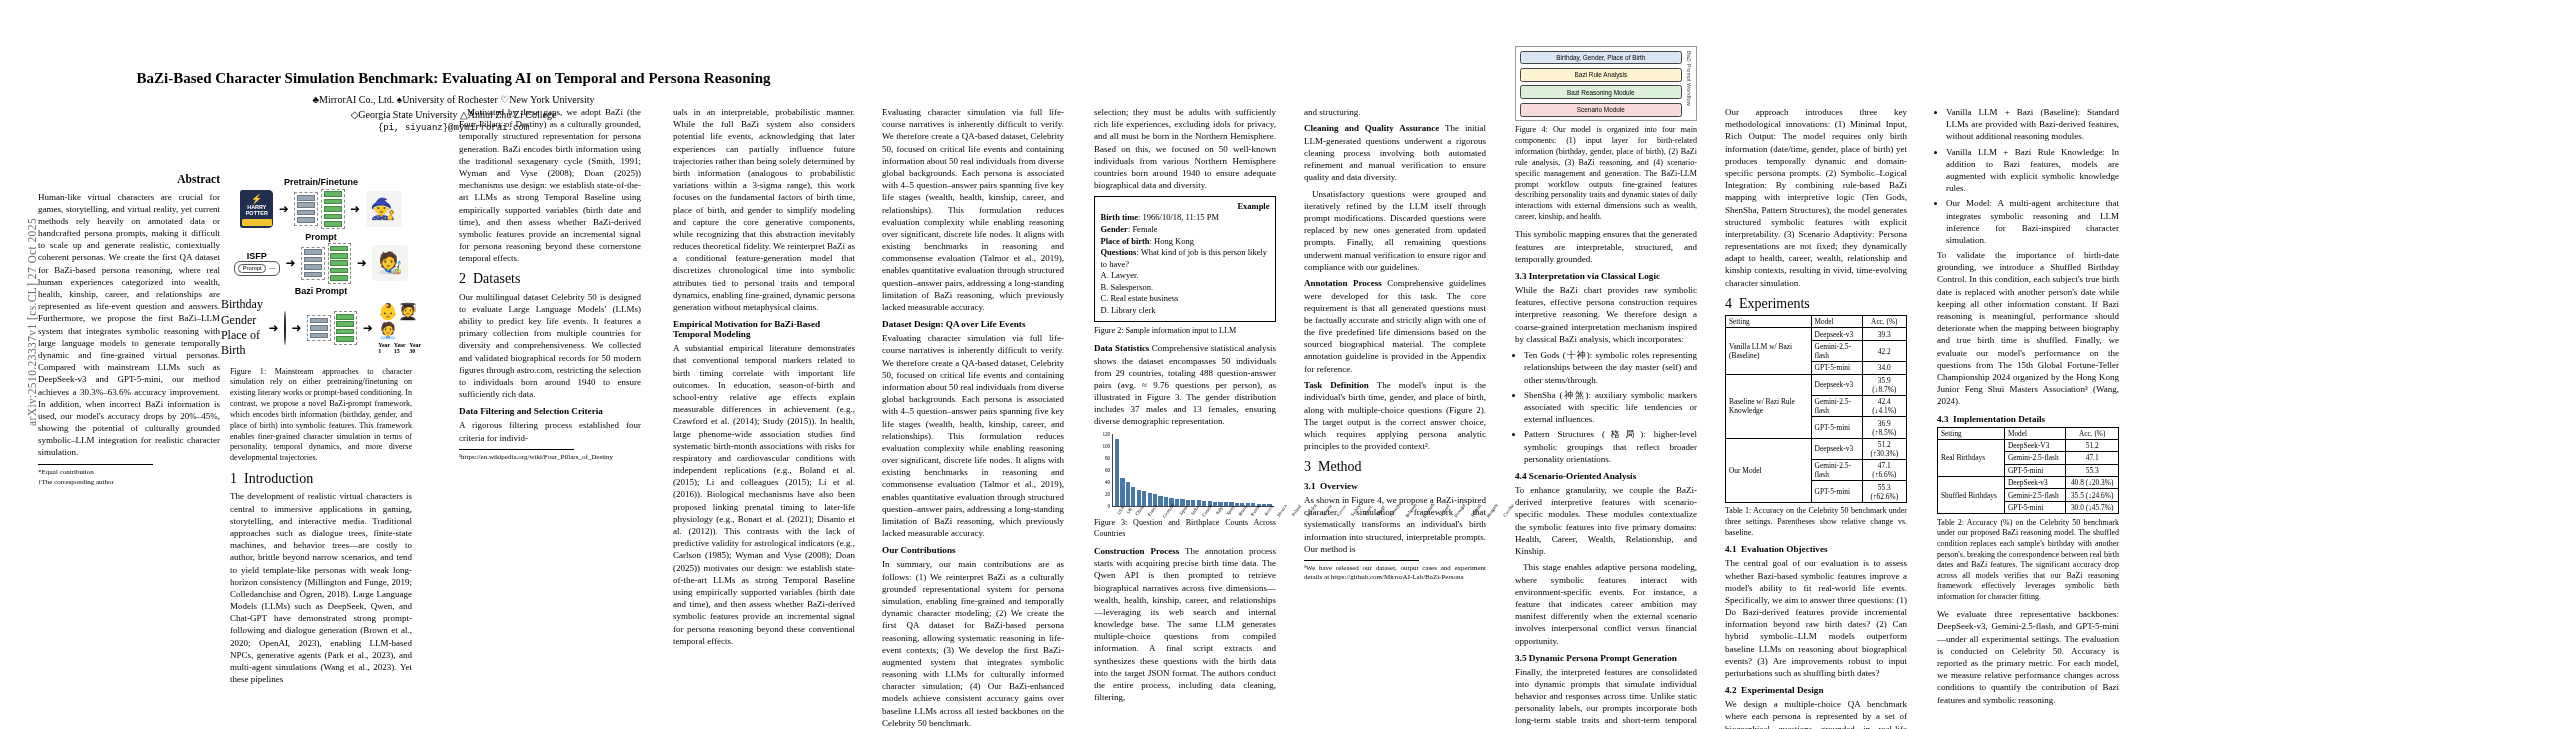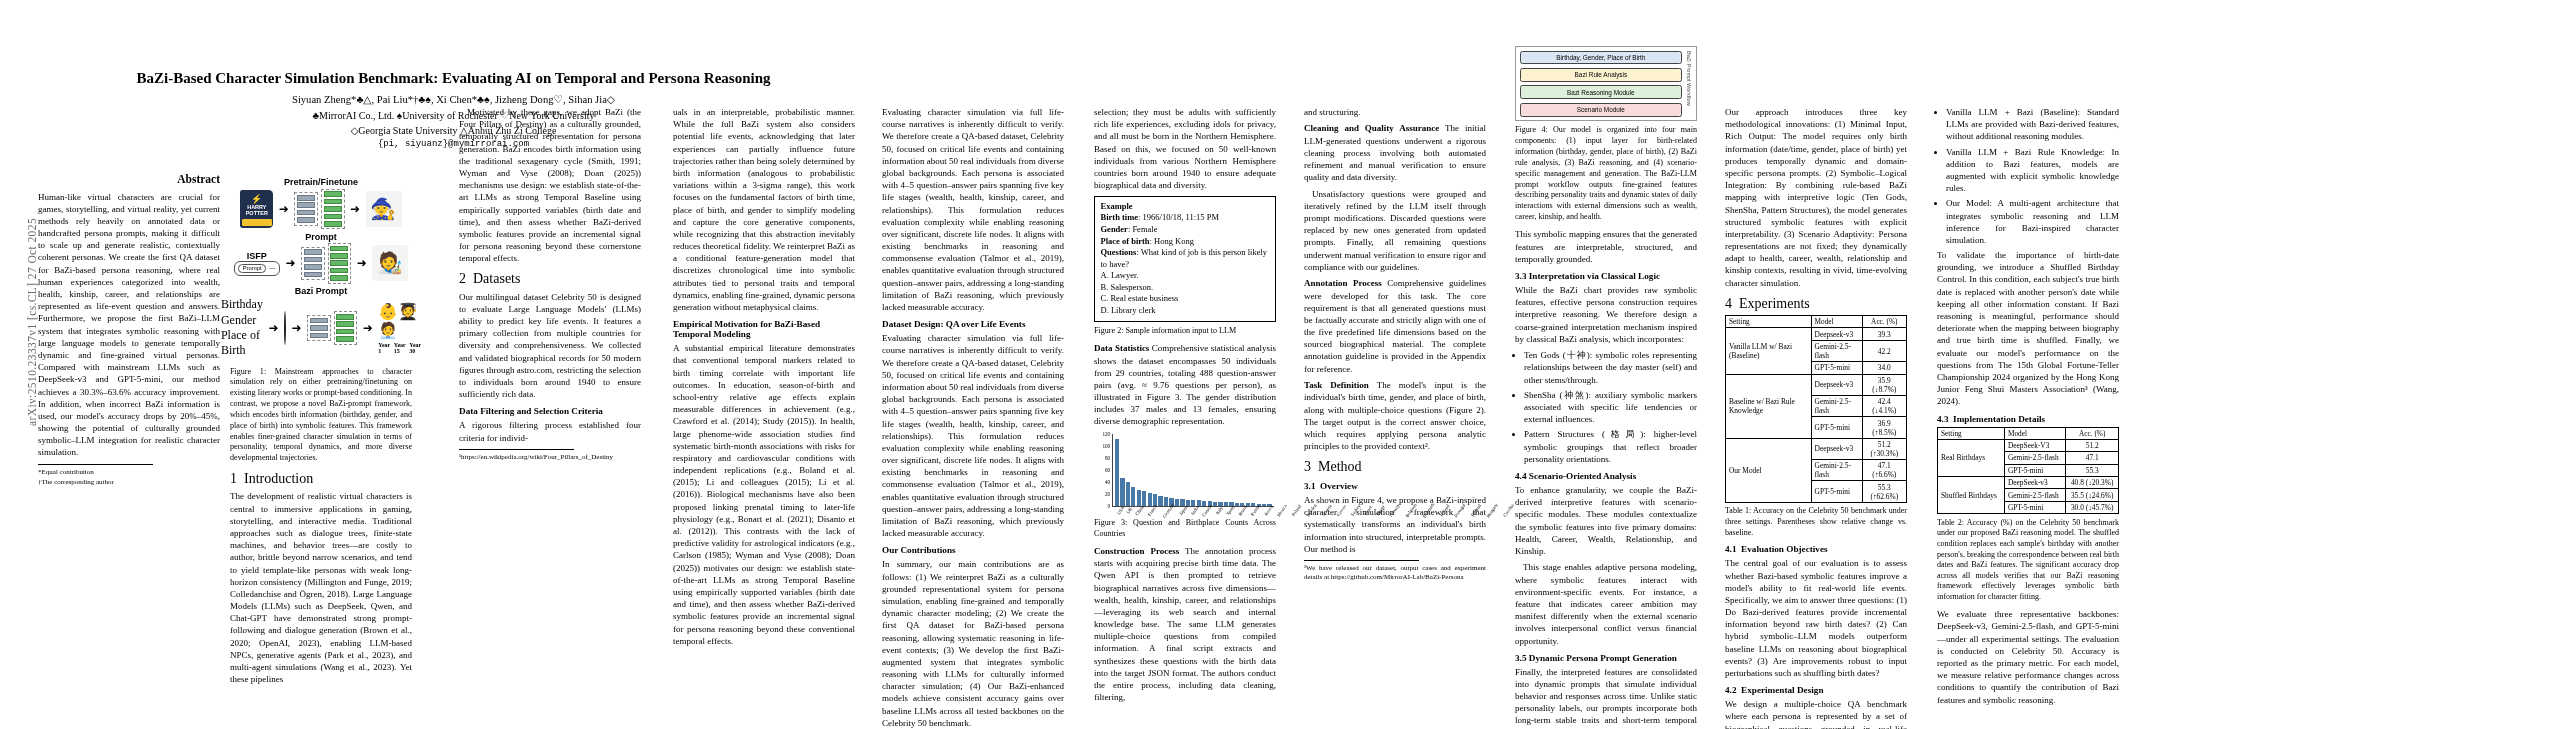--- a/index.html
+++ b/index.html
@@ -36,21 +36,21 @@
   .sec{font-weight:normal;font-size:14px;margin:6.7px 0 3.6px 0;}
   .subsec{font-weight:bold;font-size:9.2px;margin:6px 0 3px 0;}
   .runin{font-weight:bold;}
   .bd{font-weight:bold;font-family:Liberation Serif, serif;}
 
   .figcap{font-size:8.1px;line-height:1.34;text-align:justify;margin:4.3px 0 5.5px 0;}
   .footnote-rule{border-top:0.6px solid #000;width:115px;margin:4.9px 0 3px 0;}
   .footnote{font-size:7px;line-height:1.3;margin:0 0 1.8px 0;text-align:justify;}
 
   .exbox{border:0.6px solid #000;padding:4.3px 5.5px;margin:3.6px 0 4.3px 0;font-size:8.5px;line-height:1.36;}
-  .exbox .ttl{font-weight:bold;}
+  .exbox .ttl{font-weight:bold;text-align:right;}
 
   
   .fig1{width:100%;padding:2.4px 0 1.2px 0;}
   .f1row{display:flex;align-items:center;justify-content:center;gap:5.5px;margin-bottom:2.4px;}
   .f1lab{text-align:center;font-family:"Liberation Sans",sans-serif;font-weight:bold;font-size:9px;margin-bottom:1.2px;}
   .book{width:33px;height:38px;background:#1f2f4d;border-radius:2.4px 4.3px 4.3px 2.4px;position:relative;}
   .book .bolt{position:absolute;left:50%;top:4.3px;transform:translateX(-50%);color:#f2c12e;font-size:9px;}
   .book .bt{position:absolute;left:0;right:0;top:14px;text-align:center;color:#fff;font-family:"Liberation Sans",sans-serif;font-weight:bold;font-size:5.5px;line-height:1.1;}
   .book .pg{position:absolute;left:1.8px;right:1.8px;bottom:1.8px;height:6.7px;background:#f2c12e;border-radius:1.2px;}
   .arrow{font-size:12px;line-height:1;}
@@ -101,21 +101,20 @@
 </style>
 </head>
 <body>
 
 <div class="page">
 
   <div class="arxiv-stamp">arXiv:2510.23337v1  [cs.CL]  27 Oct 2025</div>
 
   <div class="title">BaZi-Based Character Simulation Benchmark: Evaluating AI on Temporal and Persona Reasoning</div>
   <div class="authors">
-    <div>Siyuan Zheng*♣△, Pai Liu*†♣♠, Xi Chen*♣♠, Jizheng Dong♡, Sihan Jia◇</div>
     <div class="affil">♣MirrorAI Co., Ltd.    ♠University of Rochester    ♡New York University</div>
     <div class="affil">◇Georgia State University    △Anhui Zhu Zi College</div>
     <div class="email">{pi, siyuanz}@mymirrorai.com</div>
   </div>
 
   <div class="col" id="c1" style="top:173px;height:547px;">
     <div style="width:182px;">
       <div class="abs-head">Abstract</div>
       <p class="body">Human-like virtual characters are crucial for games, storytelling, and virtual reality, yet current methods rely heavily on annotated data or handcrafted persona prompts, making it difficult to scale up and generate realistic, contextually coherent personas. We create the first QA dataset for BaZi-based persona reasoning, where real human experiences categorized into wealth, health, kinship, career, and relationships are represented as life-event question and answers. Furthermore, we propose the first BaZi–LLM system that integrates symbolic reasoning with large language models to generate temporally dynamic and fine-grained virtual personas. Compared with mainstream LLMs such as DeepSeek-v3 and GPT-5-mini, our method achieves a 30.3%–63.6% accuracy improvement. In addition, when incorrect BaZi information is used, our model's accuracy drops by 20%–45%, showing the potential of culturally grounded symbolic–LLM integration for realistic character simulation.</p>
 

